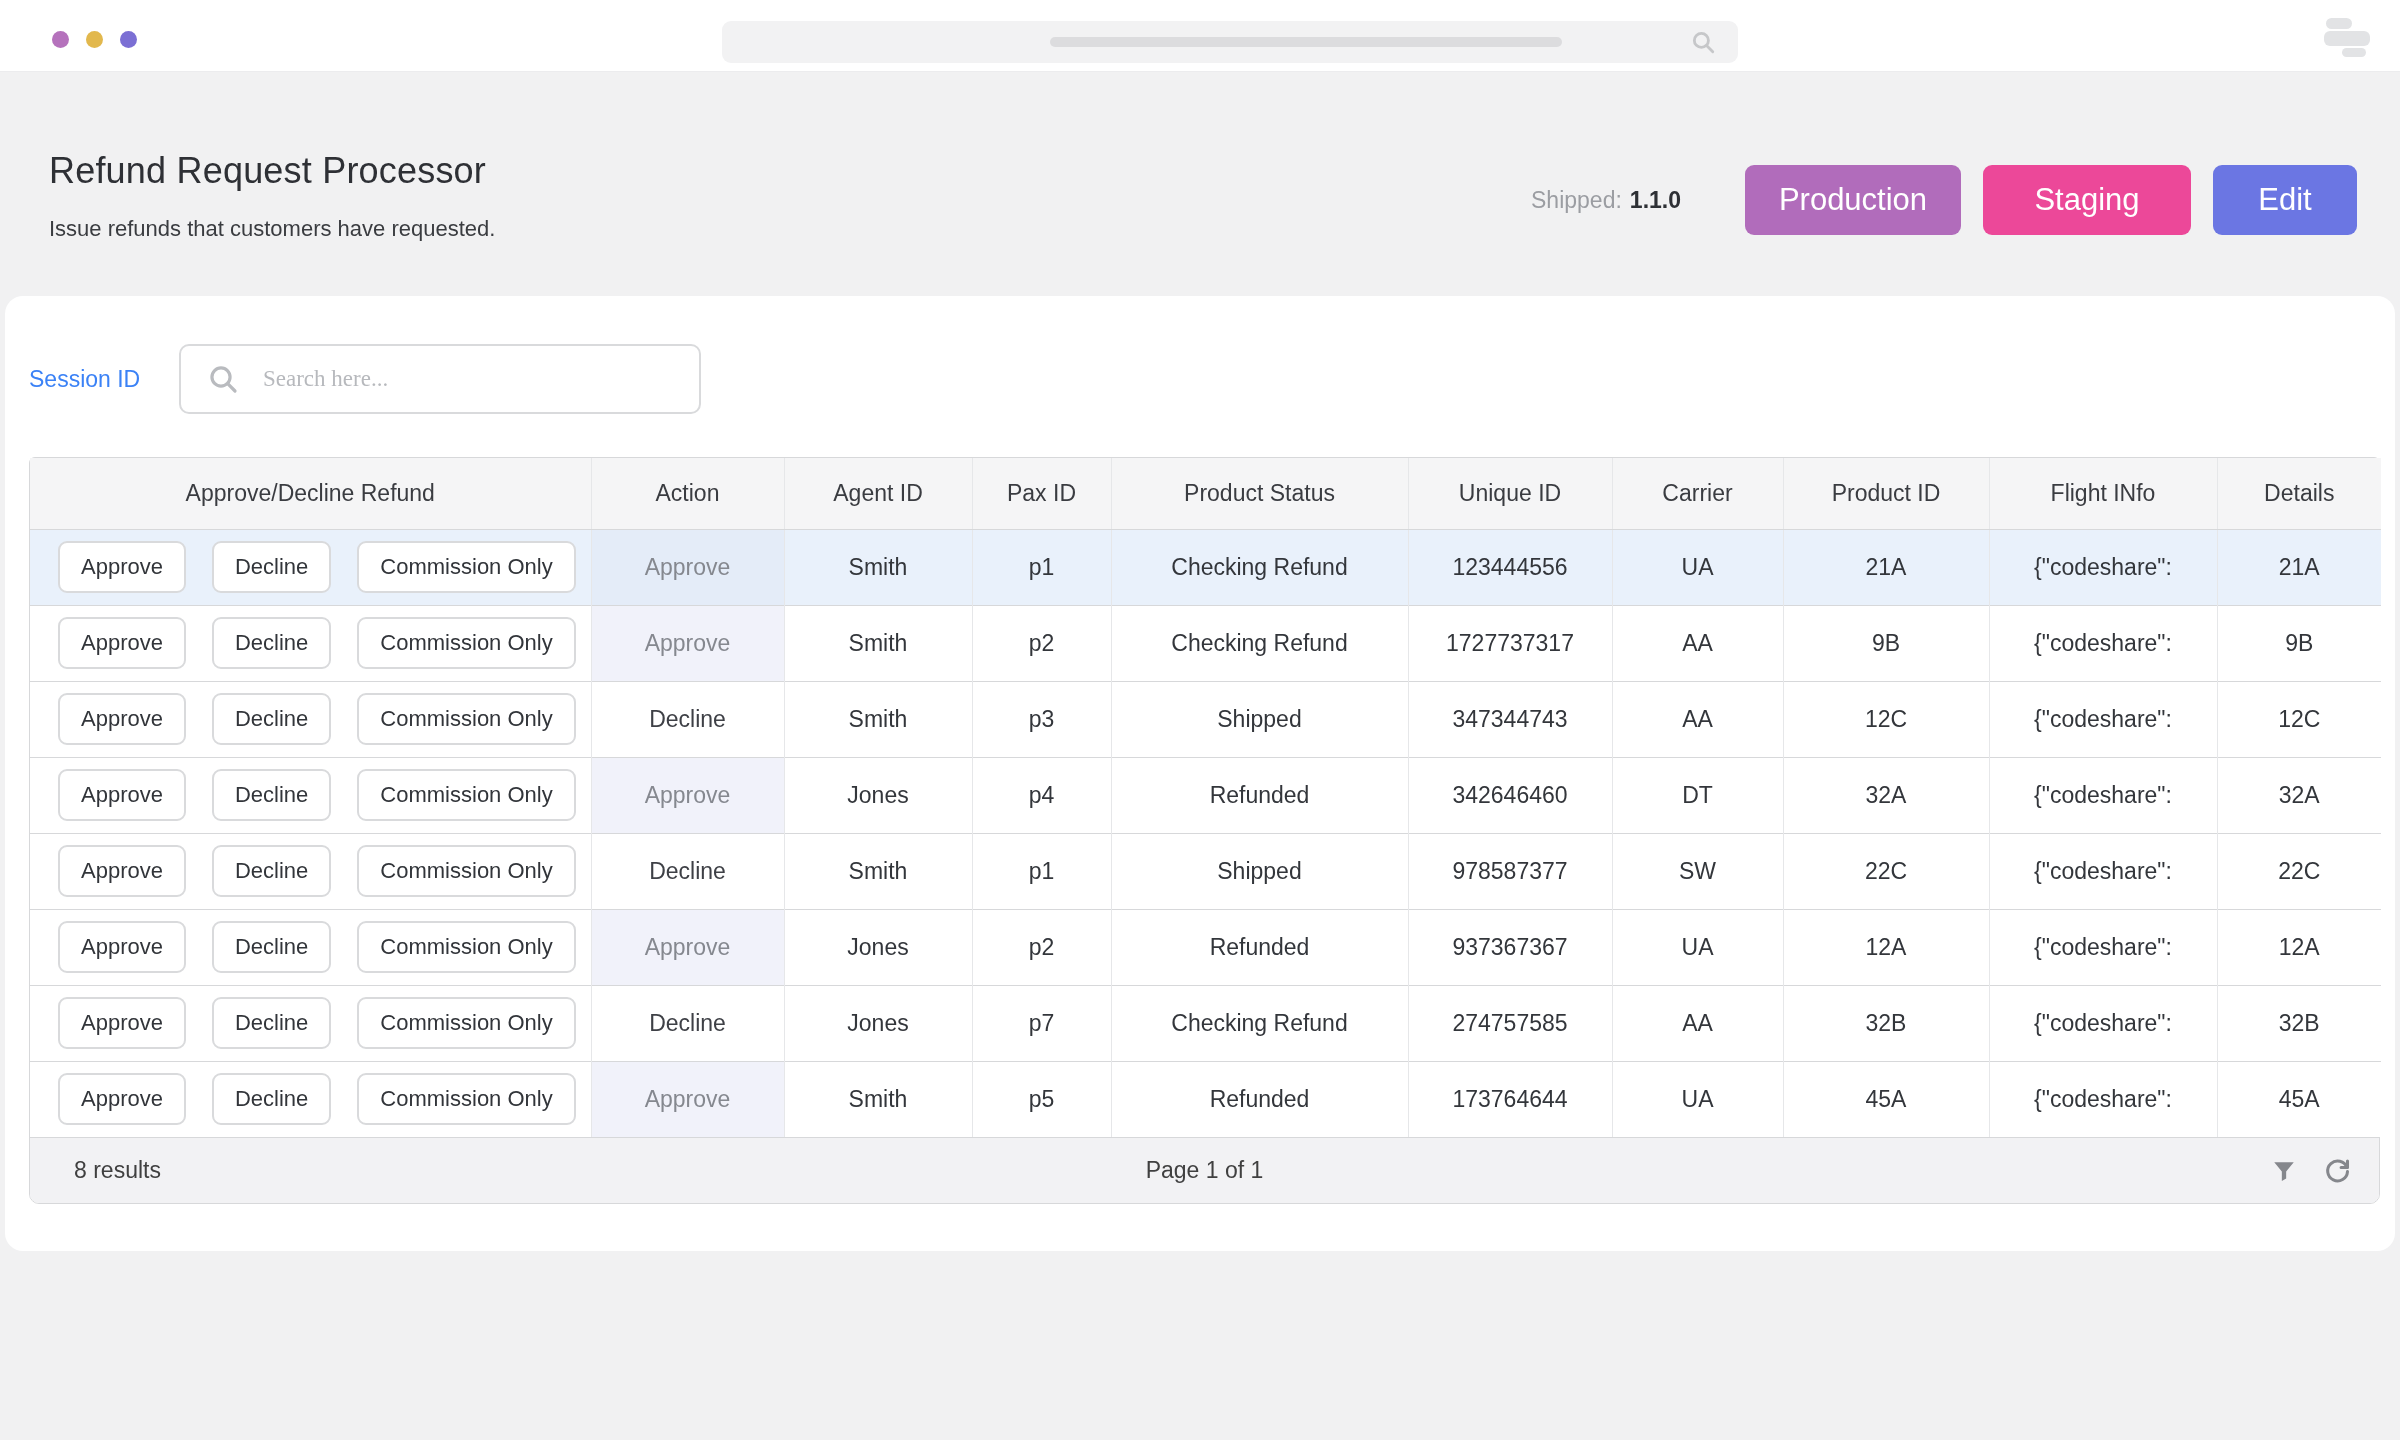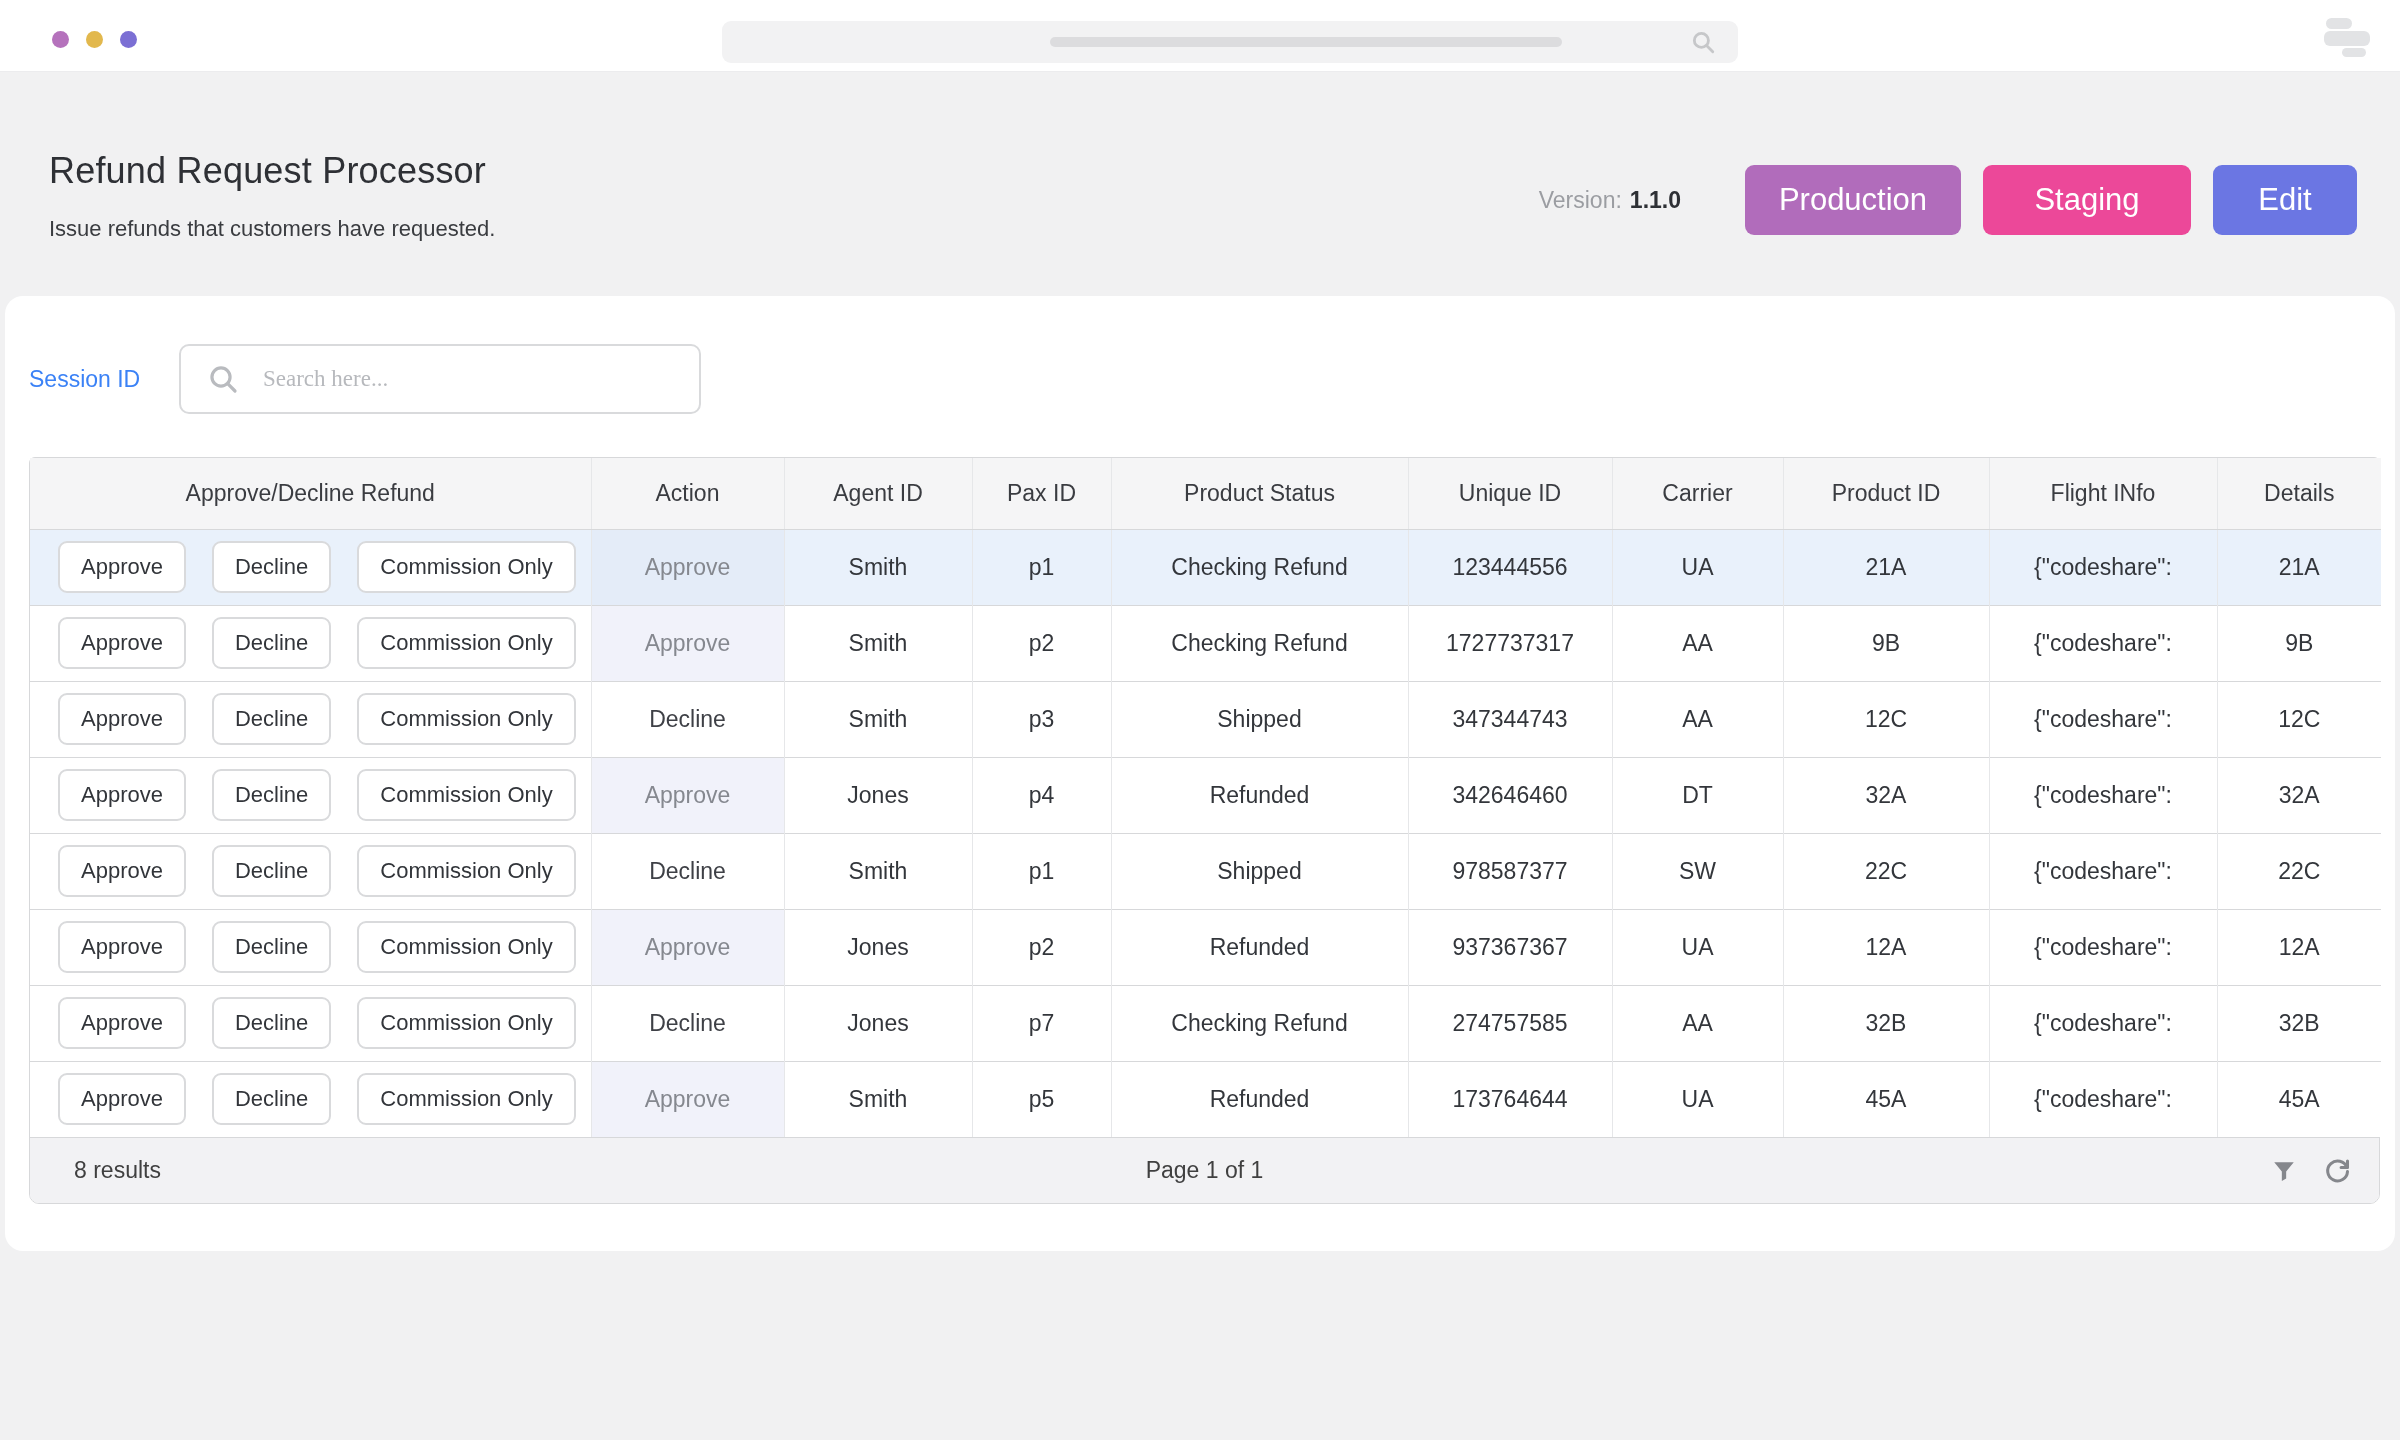--- a/index.html
+++ b/index.html
@@ -102,21 +102,21 @@
       <div class="b2"></div>
       <div class="b3"></div>
   </div>
 </div>
 
 <div class="band">
   <div class="page-title">Refund Request Processor</div>
   <div class="page-subtitle">Issue refunds that customers have requested.</div>
   <div class="header-right">
     <div class="version">
-      <span class="vlabel">Version:</span><span class="vvalue">1.1.0</span>
+      <span class="vlabel">Shipped:</span><span class="vvalue">1.1.0</span>
     </div>
     <div id="env-buttons" style="display:flex;">
         <button class="env-btn btn-production" style="background: rgb(177, 108, 187);">Production</button>
         <button class="env-btn btn-staging" style="background: #ec4899;">Staging</button>
         <button class="env-btn btn-edit" style="background: rgb(107, 118, 227);">Edit</button>
       </div>
   </div>
 </div>
 
 <div class="panel">

